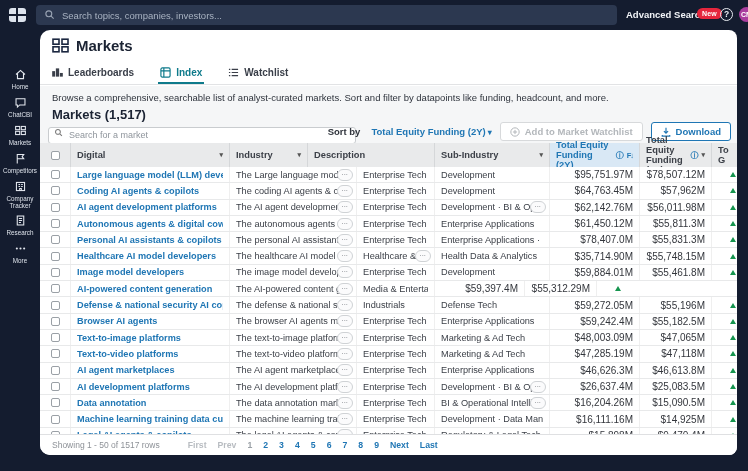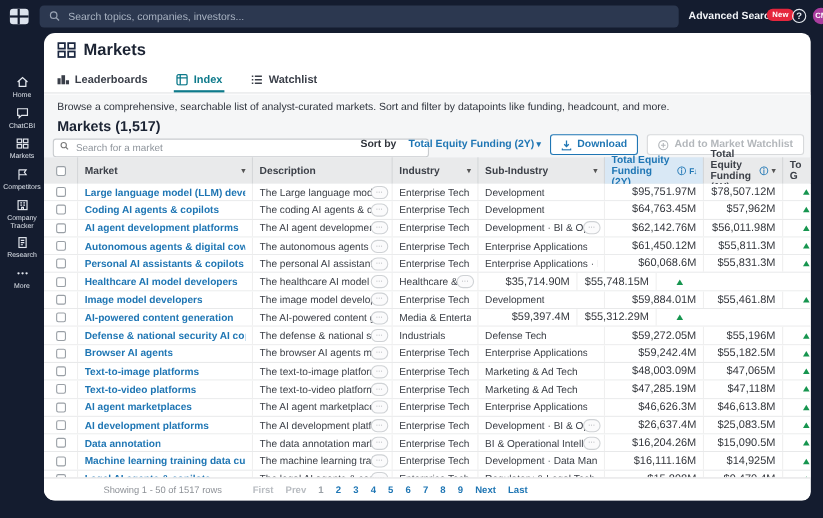--- a/index.html
+++ b/index.html
@@ -41,21 +41,21 @@
           display:flex; align-items:stretch; padding-left:12px; gap:26px; }
   .tab { display:flex; align-items:center; gap:5px; font-size:10px; font-weight:bold; color:#3a3f49; cursor:pointer; position:relative; }
   .tab svg { width:11px; height:11px; }
   .tab.active { color:#0e7a8b; }
   .tab.active:after { content:""; position:absolute; left:-2px; right:-2px; bottom:0; height:2.5px; background:#0e7a8b; }
 
   .grayzone { position:absolute; left:0; top:56px; width:697px; height:57px; background:#f5f6f7; }
   .browse { position:absolute; left:12px; top:6px; font-size:9.5px; color:#2e333c; }
   .section-title { position:absolute; left:12px; top:21px; font-size:13px; font-weight:bold; color:#1b2333; }
 
-  .mkt-search-wrap { position:absolute; left:8px; top:38px; width:342px; height:17px; }
+  .mkt-search-wrap { position:absolute; left:8px; top:38px; width:308px; height:17px; }
   .mkt-search { width:100%; height:100%; border:1px solid #c9cccf; border-radius:3px; font-size:9px; color:#333;
                 padding:0 6px 0 20px; outline:none; background:#fff; }
   .mkt-search::placeholder { color:#8f959c; }
   .msearch-ic { position:absolute; left:6px; top:4px; width:9px; height:9px; color:#777; pointer-events:none; }
 
   .controls { position:absolute; right:6px; top:36px; display:flex; align-items:center; gap:8px; }
   .sortby-label { font-size:9.5px; font-weight:bold; color:#30343c; }
   .sortby-value { font-size:9.5px; font-weight:bold; color:#1f76b4; cursor:pointer; margin-left:3px; }
   .sortby-caret { color:#1f76b4; font-size:8px; margin-left:2px; }
   .btn { display:flex; align-items:center; gap:5px; height:19px; padding:0 9px; border-radius:3px;
@@ -95,21 +95,21 @@
   .col-gr { width:44px; }
 
   .pill { position:absolute; right:3px; top:50%; transform:translateY(-50%); border:1px solid #cfd2d5; border-radius:7px;
           background:#fbfbfc; color:#85898e; font-size:6.5px; line-height:7px; padding:1px 4px 2px; cursor:pointer; }
   .tri-up { width:0; height:0; border-left:3.5px solid transparent; border-right:3.5px solid transparent;
             border-bottom:5.5px solid #16954f; margin-left:12px; }
 
   
   .tfooter { position:absolute; left:0; top:404px; width:697px; height:21px; background:#fff; border-top:1px solid #dfe0e2;
              display:flex; align-items:center; padding-left:12px; }
-  .showing { font-size:8.5px; color:#8d9197; margin-right:28px;margin-left:42px; }
+  .showing { font-size:8.5px; color:#8d9197; margin-right:28px; }
   .pag { display:flex; align-items:center; gap:11px; }
   .pag span { font-size:8.7px; font-weight:bold; cursor:pointer; }
   .pag .pg-disabled { color:#b8bcc1; cursor:default; }
   .pag .pg-current { color:#9aa0a6; cursor:default; }
   .pag .pg-link { color:#1f76b4; }
 </style>
 </head>
 <body>
 
 <div class="topbar">
@@ -235,54 +235,54 @@
         <circle cx="7" cy="7" r="4.3" fill="none" stroke="currentColor" stroke-width="1.8"></circle>
         <line x1="10.4" y1="10.4" x2="14" y2="14" stroke="currentColor" stroke-width="1.8"></line>
       </svg>
     </div>
 
     <div class="controls">
       <span class="sortby-label">Sort by</span>
       <span class="sortby-value">
         <span>Total Equity Funding (2Y)</span><span class="sortby-caret">▾</span>
       </span>
-      <div class="btn btn-primary-outline">
-        <svg viewBox="0 0 12 12">
-            <g fill="none" stroke="currentColor" stroke-width="1.4">
-              <path d="M6 1v6M3.5 5 6 7.5 8.5 5M1.5 9.5v1.5h9V9.5"></path>
-            </g>
-          </svg>
-        <span>Download</span>
-      </div>
       <div class="btn btn-disabled">
         <svg viewBox="0 0 12 12">
             <g fill="none" stroke="currentColor" stroke-width="1.2">
               <circle cx="6" cy="6" r="5"></circle>
               <path d="M6 3.5v5M3.5 6h5"></path>
             </g>
           </svg>
         <span>Add to Market Watchlist</span>
       </div>
+      <div class="btn btn-primary-outline">
+        <svg viewBox="0 0 12 12">
+            <g fill="none" stroke="currentColor" stroke-width="1.4">
+              <path d="M6 1v6M3.5 5 6 7.5 8.5 5M1.5 9.5v1.5h9V9.5"></path>
+            </g>
+          </svg>
+        <span>Download</span>
+      </div>
     </div>
   </div>
 
   <div class="thead">
     <div class="th col-check" style="justify-content:center">
         <span class="cb"></span>
       </div>
     <div class="th col-market">
-      <span>Market</span>
+      <span>Digital</span>
       <span class="caret">▾</span>
-    </div>
-    <div class="th col-desc">
-      <span>Description</span>
     </div>
     <div class="th col-ind">
       <span>Industry</span>
       <span class="caret">▾</span>
+    </div>
+    <div class="th col-desc">
+      <span>Description</span>
     </div>
     <div class="th col-sub">
       <span>Sub-Industry</span>
       <span class="caret">▾</span>
     </div>
     <div class="th col-2y th-2y">
       <span class="th2line"><span>Total Equity</span><br>
       <span>Funding (2Y)</span></span>
       <span class="hic">ⓘ</span>
       <span class="sorted-ic">F↓</span>
@@ -403,40 +403,43 @@
         <div class="c col-desc">
           <span class="txt" style="padding-right: 14px;">The personal AI assistants &amp; copilot</span>
           <span class="pill">···</span>
         </div>
         <div class="c col-ind">
           <span class="txt">Enterprise Tech</span>
         </div>
         <div class="c col-sub">
           <span class="txt">Enterprise Applications · HR Tech</span>
         </div>
-        <div class="c col-2y num">$60,068.6M</div>
+        <div class="c col-2y num">$78,407.0M</div>
         <div class="c col-1y num">$55,831.3M</div>
         <div class="c col-gr">
           <span class="tri-up"></span>
         </div>
       </div>
       <div class="trow">
         <div class="c col-check">
           <span class="cb"></span>
         </div>
         <div class="c col-market">
           <a class="mlink">Healthcare AI model developers</a>
         </div>
         <div class="c col-desc">
           <span class="txt" style="padding-right: 14px;">The healthcare AI model developers</span>
           <span class="pill">···</span>
         </div>
         <div class="c col-ind">
           <span class="txt" style="padding-right: 14px;">Healthcare &amp; Life</span>
           <span class="pill">···</span>
+        </div>
+        <div class="c col-sub">
+          <span class="txt">Health Data &amp; Analytics</span>
         </div>
         <div class="c col-2y num">$35,714.90M</div>
         <div class="c col-1y num">$55,748.15M</div>
         <div class="c col-gr">
           <span class="tri-up"></span>
         </div>
       </div>
       <div class="trow">
         <div class="c col-check">
           <span class="cb"></span>

